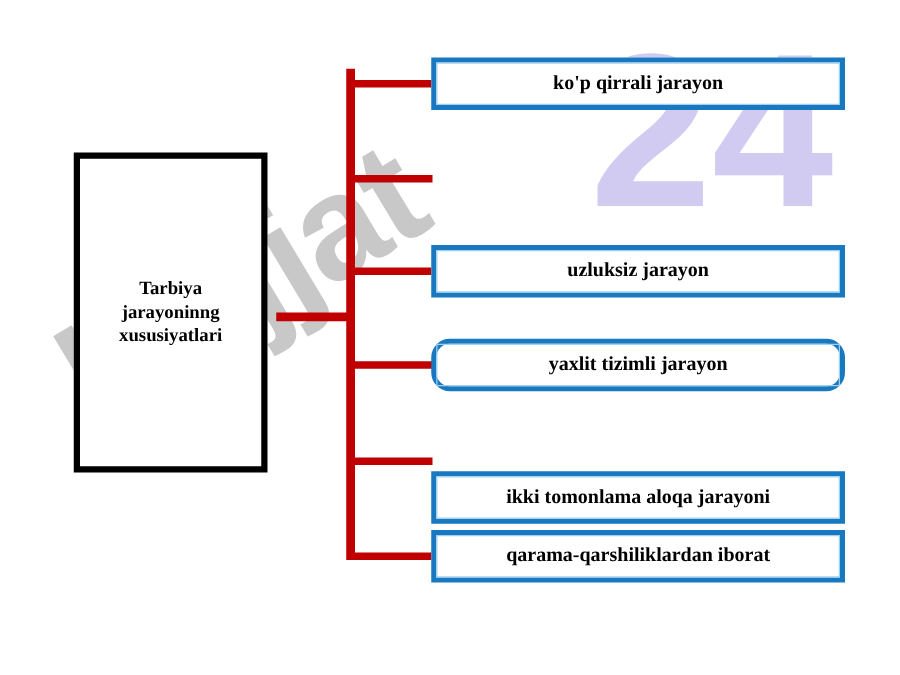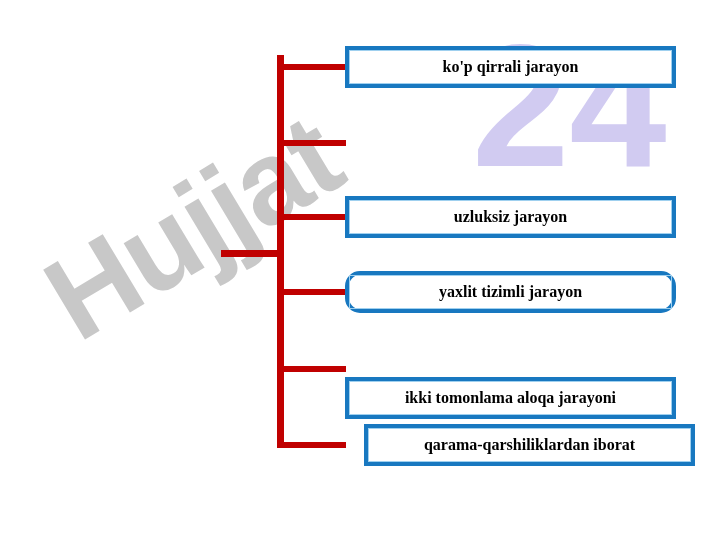--- a/index.html
+++ b/index.html
@@ -143,30 +143,35 @@
   <div class="conn trunk"></div>
   <div class="conn branch-left"></div>
 
   <div class="conn branch" style="top:64px;"></div>
   <div class="conn branch" style="top:140px;"></div>
   <div class="conn branch" style="top:214px;"></div>
   <div class="conn branch" style="top:289px;"></div>
   <div class="conn branch" style="top:366px;"></div>
   <div class="conn branch" style="top:442px;"></div>
 
+  <div class="root-box">
+    <div class="root-text">Tarbiya
+jarayoninng
+xususiyatlari</div>
+  </div>
 
   <div class="leaf-box" style="top:46px;">
     <div class="leaf-text">ko'p qirrali jarayon</div>
   </div>
   <div class="leaf-box" style="top:196px;">
     <div class="leaf-text">uzluksiz jarayon</div>
   </div>
   <div class="leaf-box" style="top:271px;border-radius:15px;">
     <div class="leaf-text">yaxlit tizimli jarayon</div>
   </div>
   <div class="leaf-box" style="top:348px;margin-top:29px;">
     <div class="leaf-text">ikki tomonlama aloqa jarayoni</div>
   </div>
-  <div class="leaf-box" style="top:424px;margin-left:19px;">
+  <div class="leaf-box" style="top:424px;">
     <div class="leaf-text">qarama-qarshiliklardan iborat</div>
   </div>
 
 </div>
 
 </body></html>

